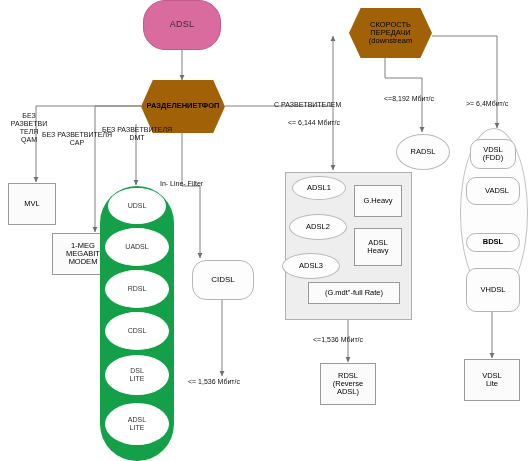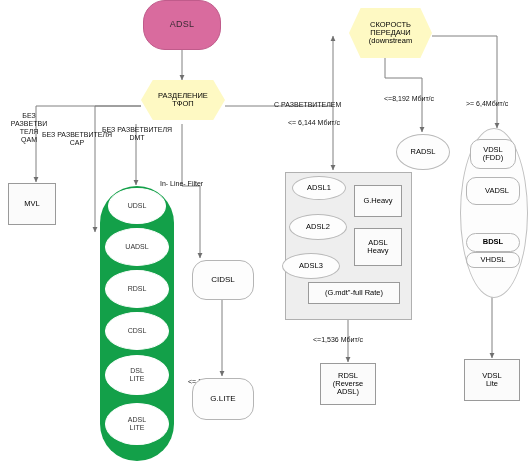--- a/index.html
+++ b/index.html
@@ -15,21 +15,21 @@
   .node{position:absolute;box-sizing:border-box;display:flex;align-items:center;justify-content:center;text-align:center;line-height:1.08;}
   .lbl{position:absolute;color:#000;white-space:nowrap;}
 
   
   .pink{
     background:#d96b9e;border:1px solid #c05b8b;border-radius:22px;
     color:#3a2a33;font-size:9px;letter-spacing:.3px;
   }
   
   .hex{
-    background:#fef9c3;color:#000;font-size:7.5px;
+    background:#a16207;color:#000;font-size:7.5px;
     clip-path:polygon(14% 0,86% 0,100% 50%,86% 100%,14% 100%,0 50%);
   }
   
   .rect{background:#fbfbfb;border:1px solid #9a9a9a;color:#000;font-size:7.5px;}
   
   .rrect{background:#fdfdfd;border:1px solid #b5b5b5;border-radius:14px;color:#000;font-size:8px;}
   
   .ell{background:#fdfdfd;border:1px solid #b9b9b9;border-radius:50%;color:#000;font-size:7.5px;}
   
   .well{background:#ffffff;border:1px solid #ffffff;border-radius:50%;color:#333;font-size:7px;}
@@ -91,21 +91,21 @@
       <path d="M492,296 L492,358" marker-end="url(#ah)"></path>
 
       <path d="M222,300 L222,376" marker-end="url(#ah)"></path>
     </g>
   </svg>
 
   <div class="node pink" style="left:143px;top:0px;width:78px;height:50px;">
     <span>ADSL</span>
   </div>
 
-  <div class="node hex" style="left:141px;top:80px;width:84px;height:40px;flex-direction:column;">
+  <div class="node hex" style="left:141px;top:80px;width:84px;height:53px;flex-direction:row;font-weight:bold;">
     <span>РАЗДЕЛЕНИЕ</span>
     <span>ТФОП</span>
   </div>
 
   <div class="node hex" style="left:349px;top:8px;width:83px;height:50px;flex-direction:column;">
     <span>СКОРОСТЬ</span>
     <span>ПЕРЕДАЧИ</span>
     <span>(downstream</span>
   </div>
 
@@ -137,20 +137,25 @@
   <div class="lbl" style="left:466px;top:100px;">&gt;= 6,4Мбит/с</div>
 
   <div class="lbl" style="left:188px;top:378px;">&lt;= 1,536 Мбит/с</div>
 
   <div class="lbl" style="left:313px;top:336px;">&lt;=1,536 Мбит/с</div>
 
   <div class="node rect" style="left:8px;top:183px;width:48px;height:42px;">
     <span>MVL</span>
   </div>
 
+  <div class="node rect" style="left:52px;top:233px;width:62px;height:42px;flex-direction:column;">
+    <span>1-MEG</span>
+    <span>MEGABIT</span>
+    <span>MODEM</span>
+  </div>
 
   <div class="greenbox" style="left:100px;top:186px;width:74px;height:275px;"></div>
 
   <div class="node well" style="left:108px;top:188px;width:58px;height:36px;">
     <span>UDSL</span>
   </div>
   <div class="node well" style="left:105px;top:228px;width:64px;height:38px;">
     <span>UADSL</span>
   </div>
   <div class="node well" style="left:105px;top:270px;width:64px;height:38px;">
@@ -163,23 +168,20 @@
     <span>DSL</span>
     <span>LITE</span>
   </div>
   <div class="node well" style="left:105px;top:403px;width:64px;height:42px;flex-direction:column;">
     <span>ADSL</span>
     <span>LITE</span>
   </div>
 
   <div class="node rrect" style="left:192px;top:260px;width:62px;height:40px;text-align:right;">
     <span>CIDSL</span>
-  </div>
-  <div class="node rrect" style="left:192px;top:378px;width:62px;height:42px;">
-    <span>G.LITE</span>
   </div>
 
   <div class="node ell" style="left:396px;top:134px;width:54px;height:36px;">
     <span>RADSL</span>
   </div>
 
   <div class="panel" style="left:285px;top:172px;width:125px;height:146px;"></div>
 
   <div class="node ell" style="left:292px;top:176px;width:54px;height:24px;">
     <span>ADSL1</span>
@@ -214,21 +216,21 @@
   <div class="node rrect-sm" style="left:470px;top:139px;width:46px;height:30px;flex-direction:column;">
     <span>VDSL</span>
     <span>(FDD)</span>
   </div>
   <div class="node rrect-sm" style="left:466px;top:177px;width:54px;height:28px;padding-left:8px;">
     <span>VADSL</span>
   </div>
   <div class="node rrect-sm" style="left:466px;top:233px;width:54px;height:19px;font-weight:bold;">
     <span>BDSL</span>
   </div>
-  <div class="node rrect-sm" style="left:466px;top:252px;width:54px;height:16px;">
+  <div class="node rrect-sm" style="left:466px;top:268px;width:54px;height:44px;">
     <span>VHDSL</span>
   </div>
 
   <div class="node rect" style="left:464px;top:359px;width:56px;height:42px;flex-direction:column;">
     <span>VDSL</span>
     <span>Lite</span>
   </div>
 
 </div>
 

